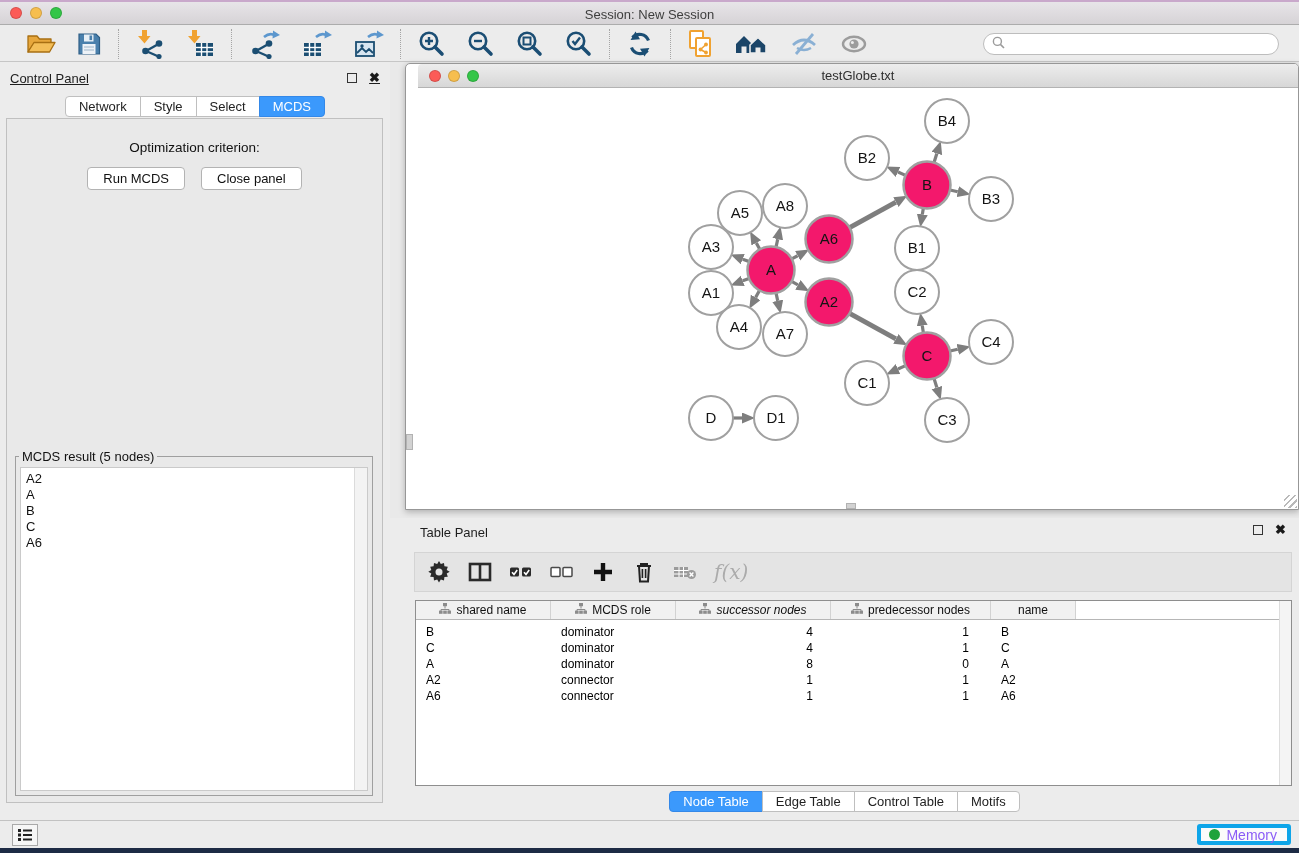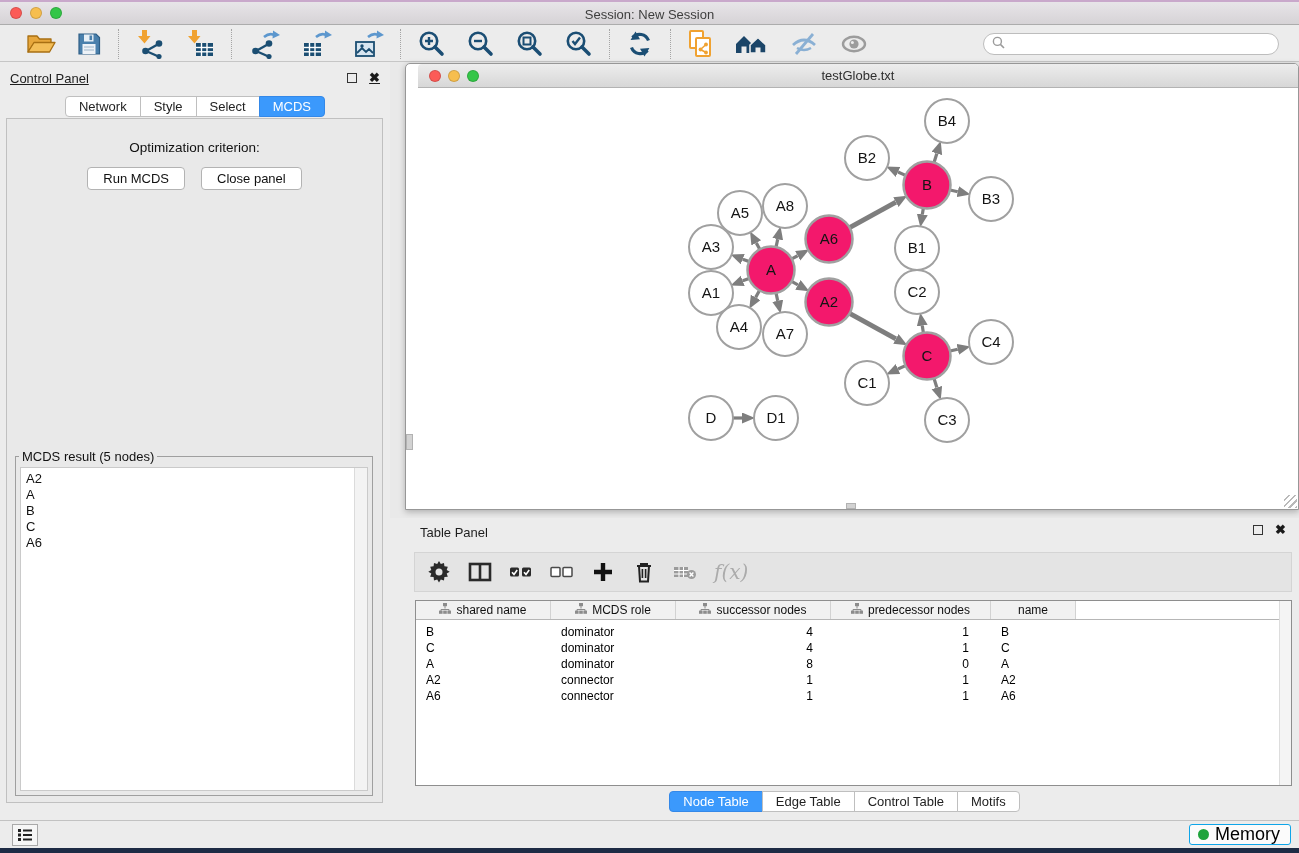--- a/index.html
+++ b/index.html
@@ -97,21 +97,21 @@
   .td { overflow:hidden; white-space:nowrap; }
   .td.text { padding-left:10px; text-align:left; }
   .td.num { text-align:right; }
   .tp-tabs { position:absolute; top:273px; left:0; right:0; }
 
   
   .status-bar { position:absolute; left:0; top:820px; width:100%; height:28px; background:#ECECEC; border-top:1px solid #C2C2C2; }
   .list-btn { position:absolute; left:12px; top:3px; width:26px; height:22px; background:#F6F6F6;
     border:1px solid #A9A9A9; display:flex; align-items:center; justify-content:center; }
   .memory-btn { position:absolute; right:8px; top:3px; height:21px; padding:0 10px 0 8px; background:#FBFBFB;
-    border:1px solid #0ea5e9; border-radius:3px; display:flex; align-items:center; gap:6px; font-size:18px; color:#000000; }
+    border:4px solid #0ea5e9; border-radius:3px; display:flex; align-items:center; gap:6px; font-size:14px; color:#8b5cf6; }
   .mem-dot { width:11px; height:11px; border-radius:50%; background:#1FA33C; }
   .bottom-strip { position:absolute; top:848px; left:0; width:100%; height:5px; background:#1D2B45; }
 </style>
 </head>
 <body>
 
 <div class="screen">
 
   <div class="titlebar">
     <div class="traffic">
@@ -547,21 +547,21 @@
                 <path d="M6 2.5 v3 M2 9 v-2.5 h8 V9" stroke="#8C8C8C" fill="none"></path>
                 <g fill="#8C8C8C">
                   <rect x="4" y="0" width="4" height="3.2"></rect>
                   <rect x="0" y="7.6" width="3.6" height="3.2"></rect>
                   <rect x="4.2" y="7.6" width="3.6" height="3.2"></rect>
                   <rect x="8.4" y="7.6" width="3.6" height="3.2"></rect>
                 </g>
               </svg></span>
             <span>MCDS role</span>
           </div>
-          <div class="th" style="width: 155px;">
+          <div class="th" style="width: 155px; font-style: italic;">
             <span><svg width="12" height="11" viewBox="0 0 12 11">
                 <path d="M6 2.5 v3 M2 9 v-2.5 h8 V9" stroke="#8C8C8C" fill="none"></path>
                 <g fill="#8C8C8C">
                   <rect x="4" y="0" width="4" height="3.2"></rect>
                   <rect x="0" y="7.6" width="3.6" height="3.2"></rect>
                   <rect x="4.2" y="7.6" width="3.6" height="3.2"></rect>
                   <rect x="8.4" y="7.6" width="3.6" height="3.2"></rect>
                 </g>
               </svg></span>
             <span>successor nodes</span>

